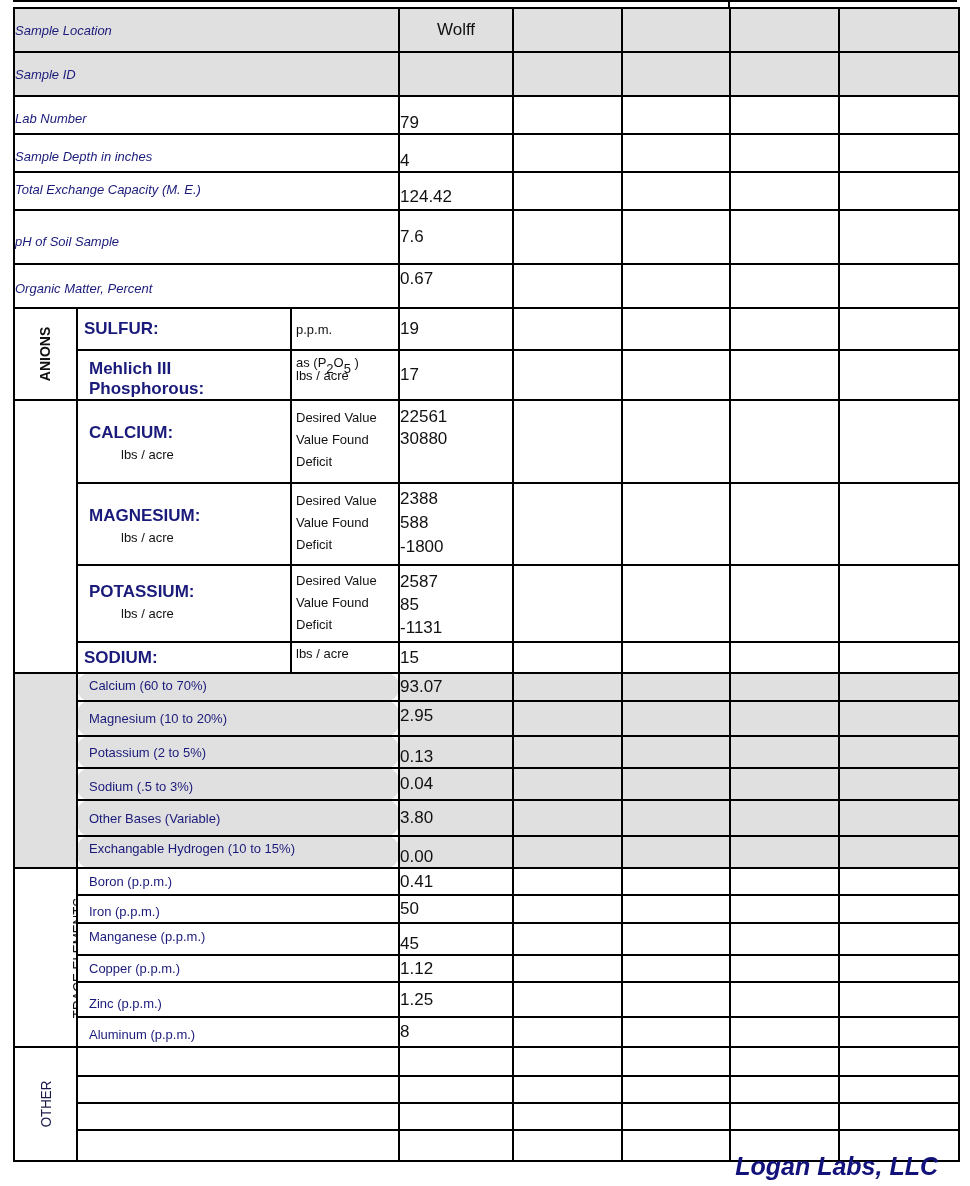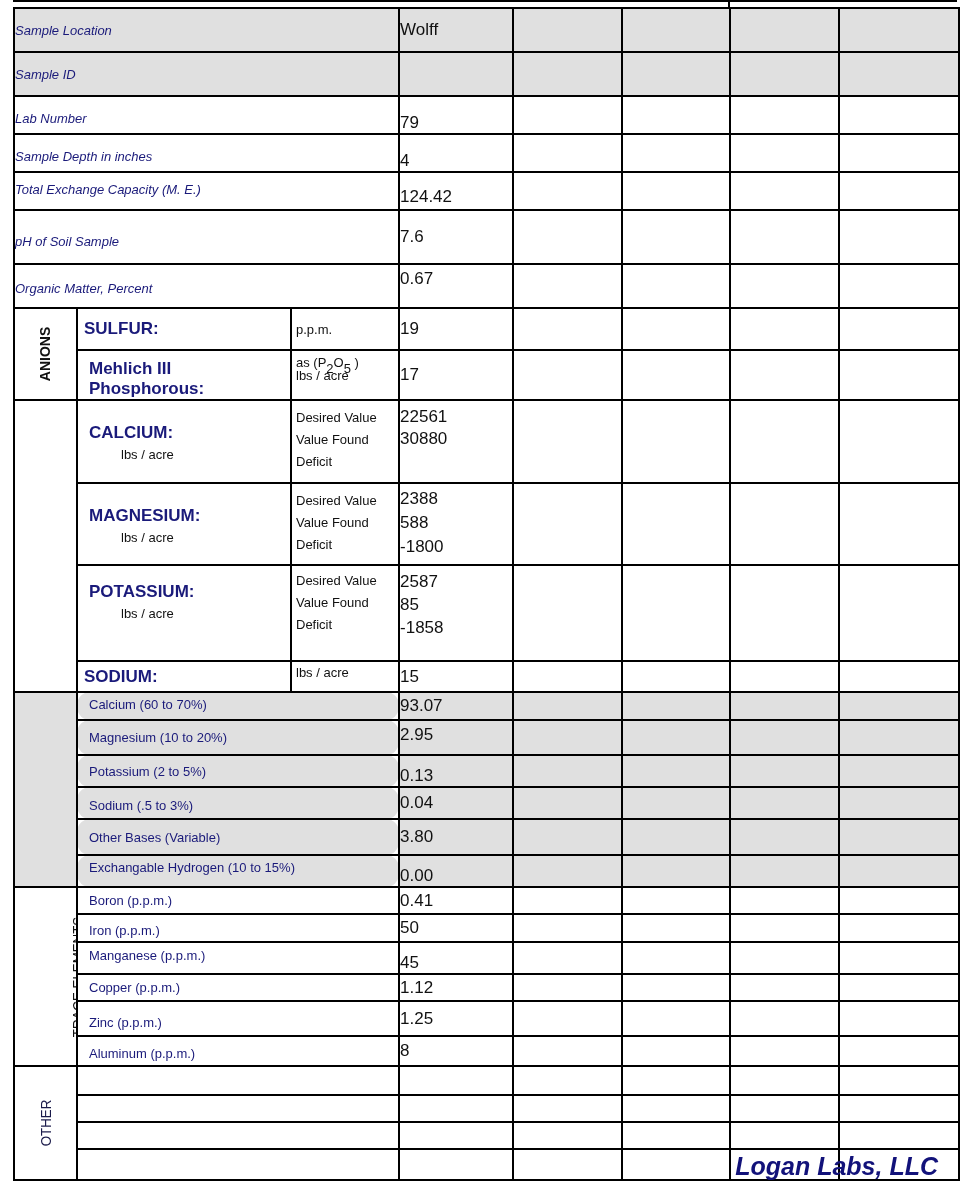--- a/index.html
+++ b/index.html
@@ -36,21 +36,21 @@
       <col style="width:114px">
       <col style="width:109px">
       <col style="width:108px">
       <col style="width:109px">
       <col style="width:120px">
   </colgroup>
 
   <tbody>
       <tr class="gray" style="height:44px">
     <td colspan="3" class="it">Sample Location</td>
-    <td class="val" style="padding-right:0">Wolff</td>
+    <td class="val" style="text-align:center;padding-right:0">Wolff</td>
     <td></td>
         <td></td>
         <td></td>
         <td></td>
   </tr>
   <tr class="gray" style="height:44px">
     <td colspan="3" class="it">Sample ID</td>
     <td class="val"></td>
     <td></td>
         <td></td>
@@ -156,34 +156,34 @@
     <td class="val" style="vertical-align:top;padding-top:3px;line-height:24px">
       <div>2388</div>
       <div>588</div>
       <div>-1800</div>
     </td>
     <td></td>
         <td></td>
         <td></td>
         <td></td>
   </tr>
-  <tr style="height:96px">
+  <tr style="height:77px">
     <td style="vertical-align:top;padding-top:16px;padding-left:11px">
       <div class="bold">POTASSIUM:</div>
       <div class="unittxt" style="padding-left:32px;margin-top:4px">lbs / acre</div>
     </td>
     <td class="stack-unit" style="vertical-align:top;padding-top:4px;padding-left:4px">
       <div>Desired Value</div>
       <div>Value Found</div>
       <div>Deficit</div>
     </td>
     <td class="val" style="vertical-align:top;padding-top:4px;line-height:23px">
       <div>2587</div>
       <div>85</div>
-      <div>-1858</div>
+      <div>-1131</div>
     </td>
     <td></td>
         <td></td>
         <td></td>
         <td></td>
   </tr>
   <tr style="height:31px">
     <td class="bold" style="padding-left:6px">SODIUM:</td>
     <td class="unittxt" style="padding-left:4px;vertical-align:top;padding-top:3px">lbs / acre</td>
     <td class="val">15</td>

